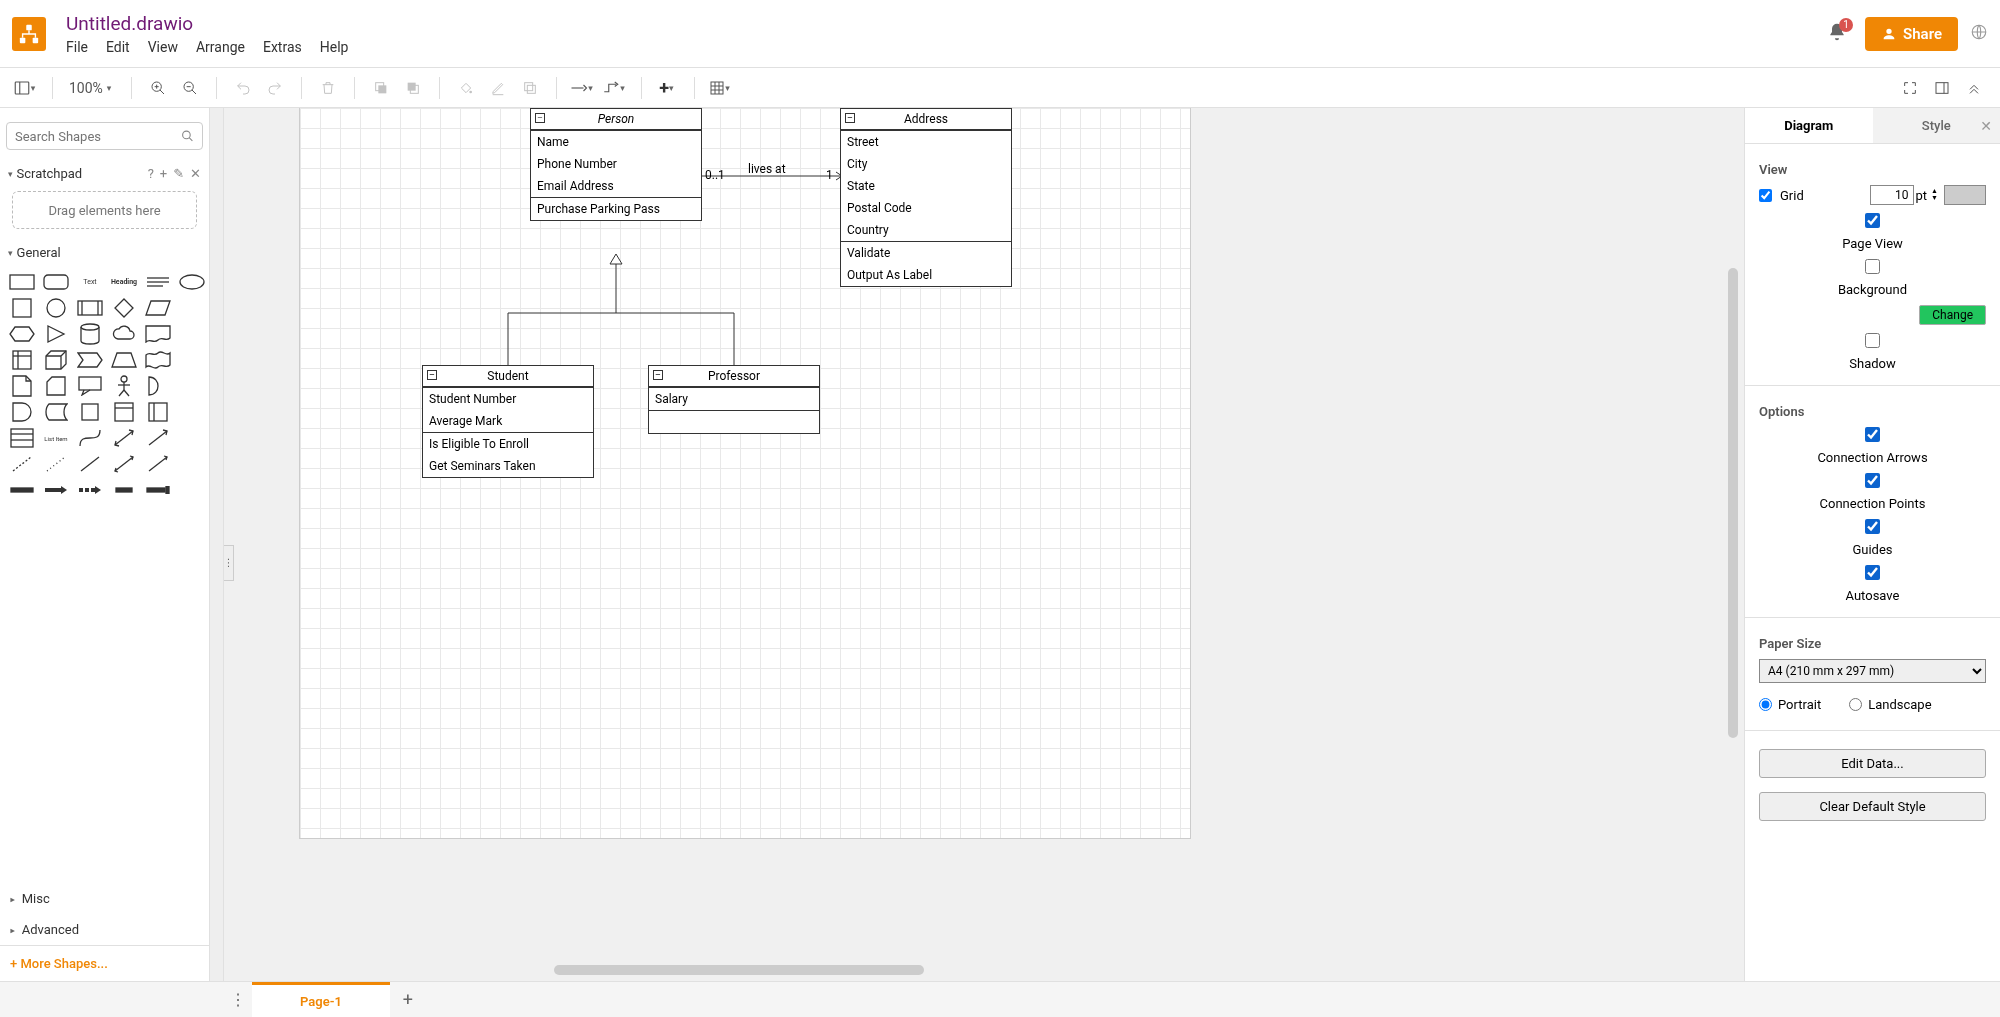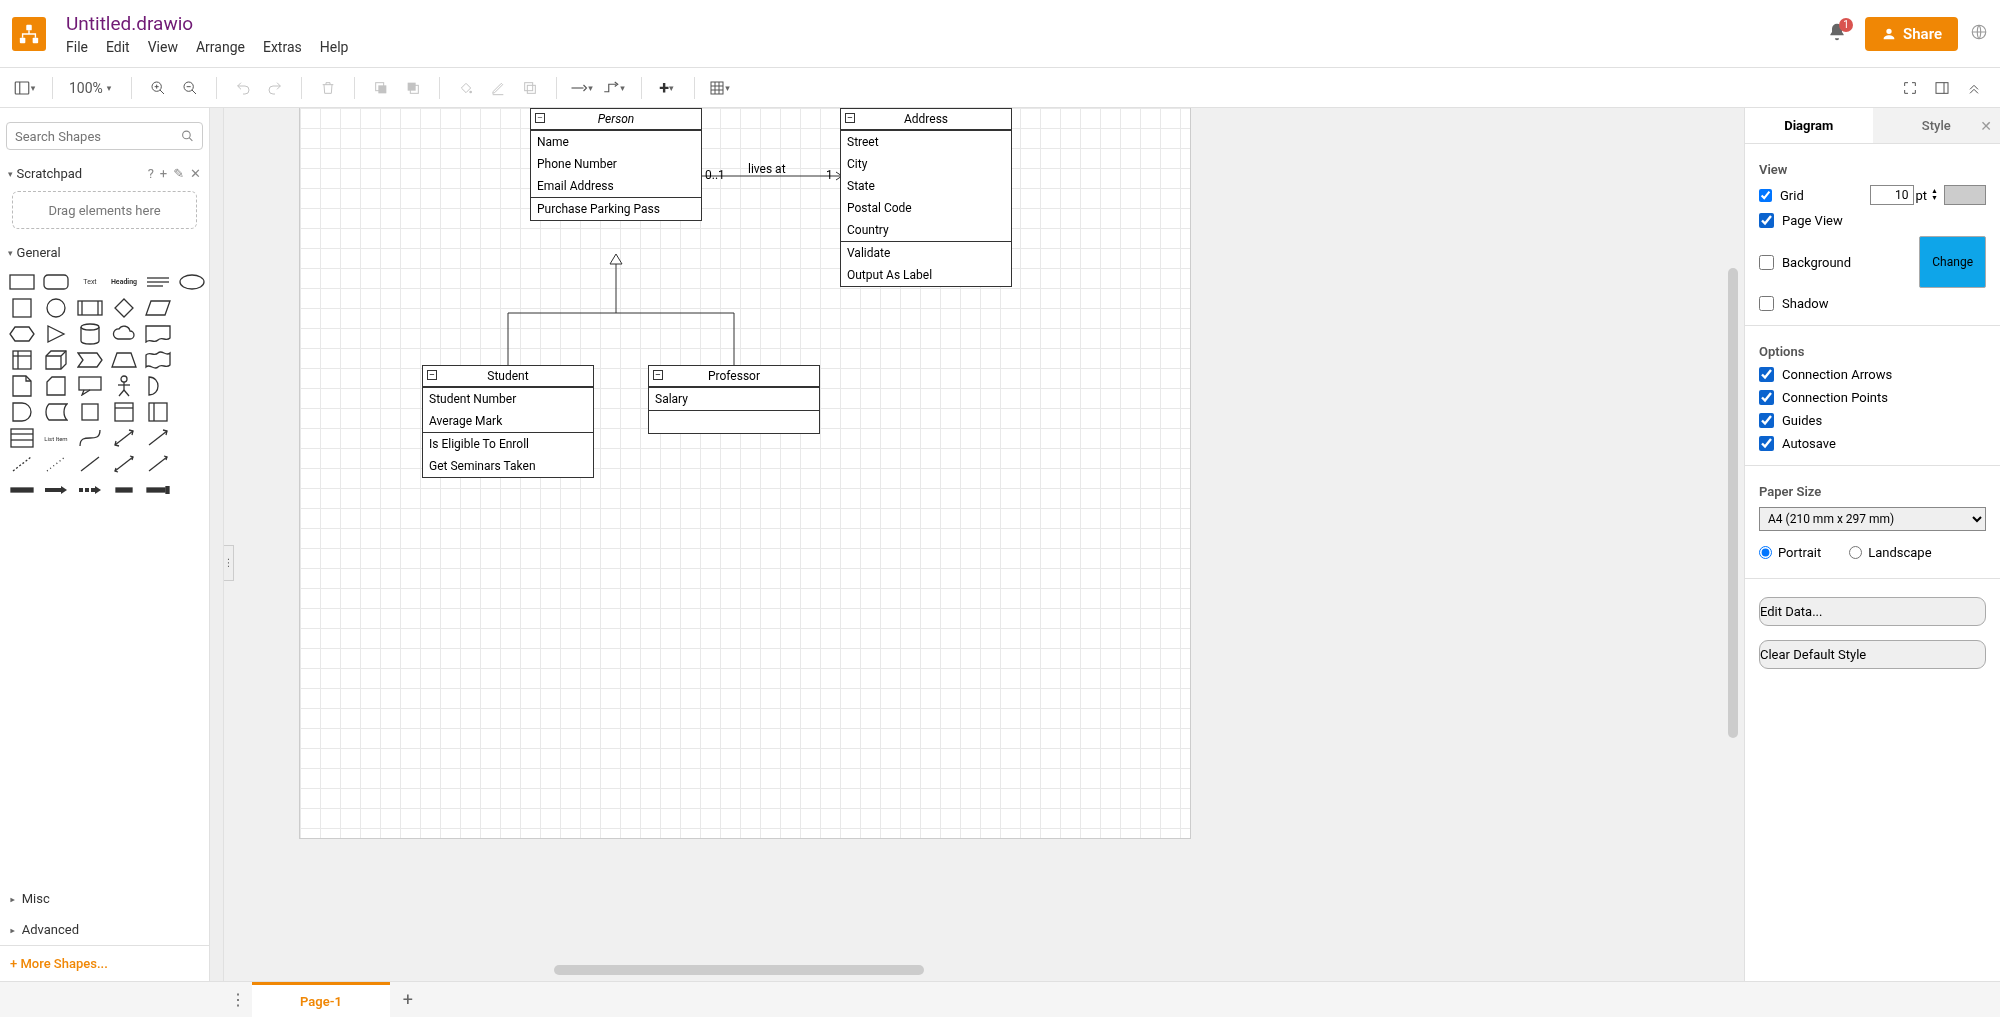--- a/index.html
+++ b/index.html
@@ -69,31 +69,31 @@
   .canvas-toggle { position:absolute; left:0; top:50%; width:10px; height:36px; background:#eee; border:1px solid #ccc; border-left:none; display:flex; align-items:center; justify-content:center; font-size:10px; color:#666; cursor:pointer; }
 
   
   .right-panel { width: 256px; border-left:1px solid #e0e0e0; background:#fff; display:flex; flex-direction:column; font-size:13px; }
   .rp-tabs { display:flex; border-bottom:1px solid #e0e0e0; height:36px; }
   .rp-tab { flex:1; display:flex; align-items:center; justify-content:center; font-weight:700; cursor:pointer; position:relative; }
   .rp-tab.inactive { background:#f2f2f2; color:#666; font-weight:500; }
   .rp-tab .close-x { position:absolute; right:8px; font-size:14px; color:#999; }
   .rp-body { padding: 14px 14px; display:flex; flex-direction:column; gap:8px; overflow:auto; }
   .rp-section-title { font-weight:600; color:#555; margin-top:4px; }
-  .chk-row { display:flex; align-items:center; gap:8px; }
+  .chk-row { display:flex; align-items:center; gap:8px;flex-direction:column; }
   .chk-row input[type=checkbox] { accent-color:#0b63ce; width:15px; height:15px; }
   .grid-row { display:flex; align-items:center; gap:8px; }
   .grid-size { margin-left:auto; display:flex; align-items:center; }
   .grid-size input { width:44px; border:1px solid #888; font-size:12px; text-align:right; padding:2px 4px; }
   .swatch { width:42px; height:20px; background:#ccc; border:1px solid #888; margin-left:6px; cursor:pointer; }
-  .btn-small { border:1px solid #aaa; background:#0ea5e9; padding:18px 12px; border-radius:2px; font-size:12px; margin-left:auto; cursor:pointer; }
+  .btn-small { border:1px solid #aaa; background:#22c55e; padding:2px 12px; border-radius:2px; font-size:12px; margin-left:auto; cursor:pointer; }
   .paper-select { width:100%; border:1px solid #888; font-size:12px; padding:3px 4px; }
   .radio-row { display:flex; gap:28px; padding-top:6px; }
   .radio-row label { display:flex; gap:6px; align-items:center; }
-  .wide-btn { border:1px solid #aaa; background:#efefef; padding:6px 0; text-align:left; border-radius:9px; margin-top:10px; cursor:pointer; font-size:13px; }
+  .wide-btn { border:1px solid #aaa; background:#efefef; padding:6px 0; text-align:center; border-radius:3px; margin-top:10px; cursor:pointer; font-size:13px; }
 
   
   .footer { height:36px; border-top:1px solid #e0e0e0; display:flex; align-items:stretch; background:#f5f5f5; }
   .footer .pad { width:224px; }
   .footer .overflow { width:28px; display:flex; align-items:center; justify-content:center; color:#666; cursor:pointer; }
   .page-tab { background:#fff; border-top:3px solid #f08705; padding:0 48px; display:flex; align-items:center; font-size:13px; font-weight:600; color:#f08705; cursor:pointer; }
   .add-page { width:36px; display:flex; align-items:center; justify-content:center; color:#666; font-size:18px; cursor:pointer; }
 
   .tri { font-size:9px; color:#666; margin-right:4px; }
 

